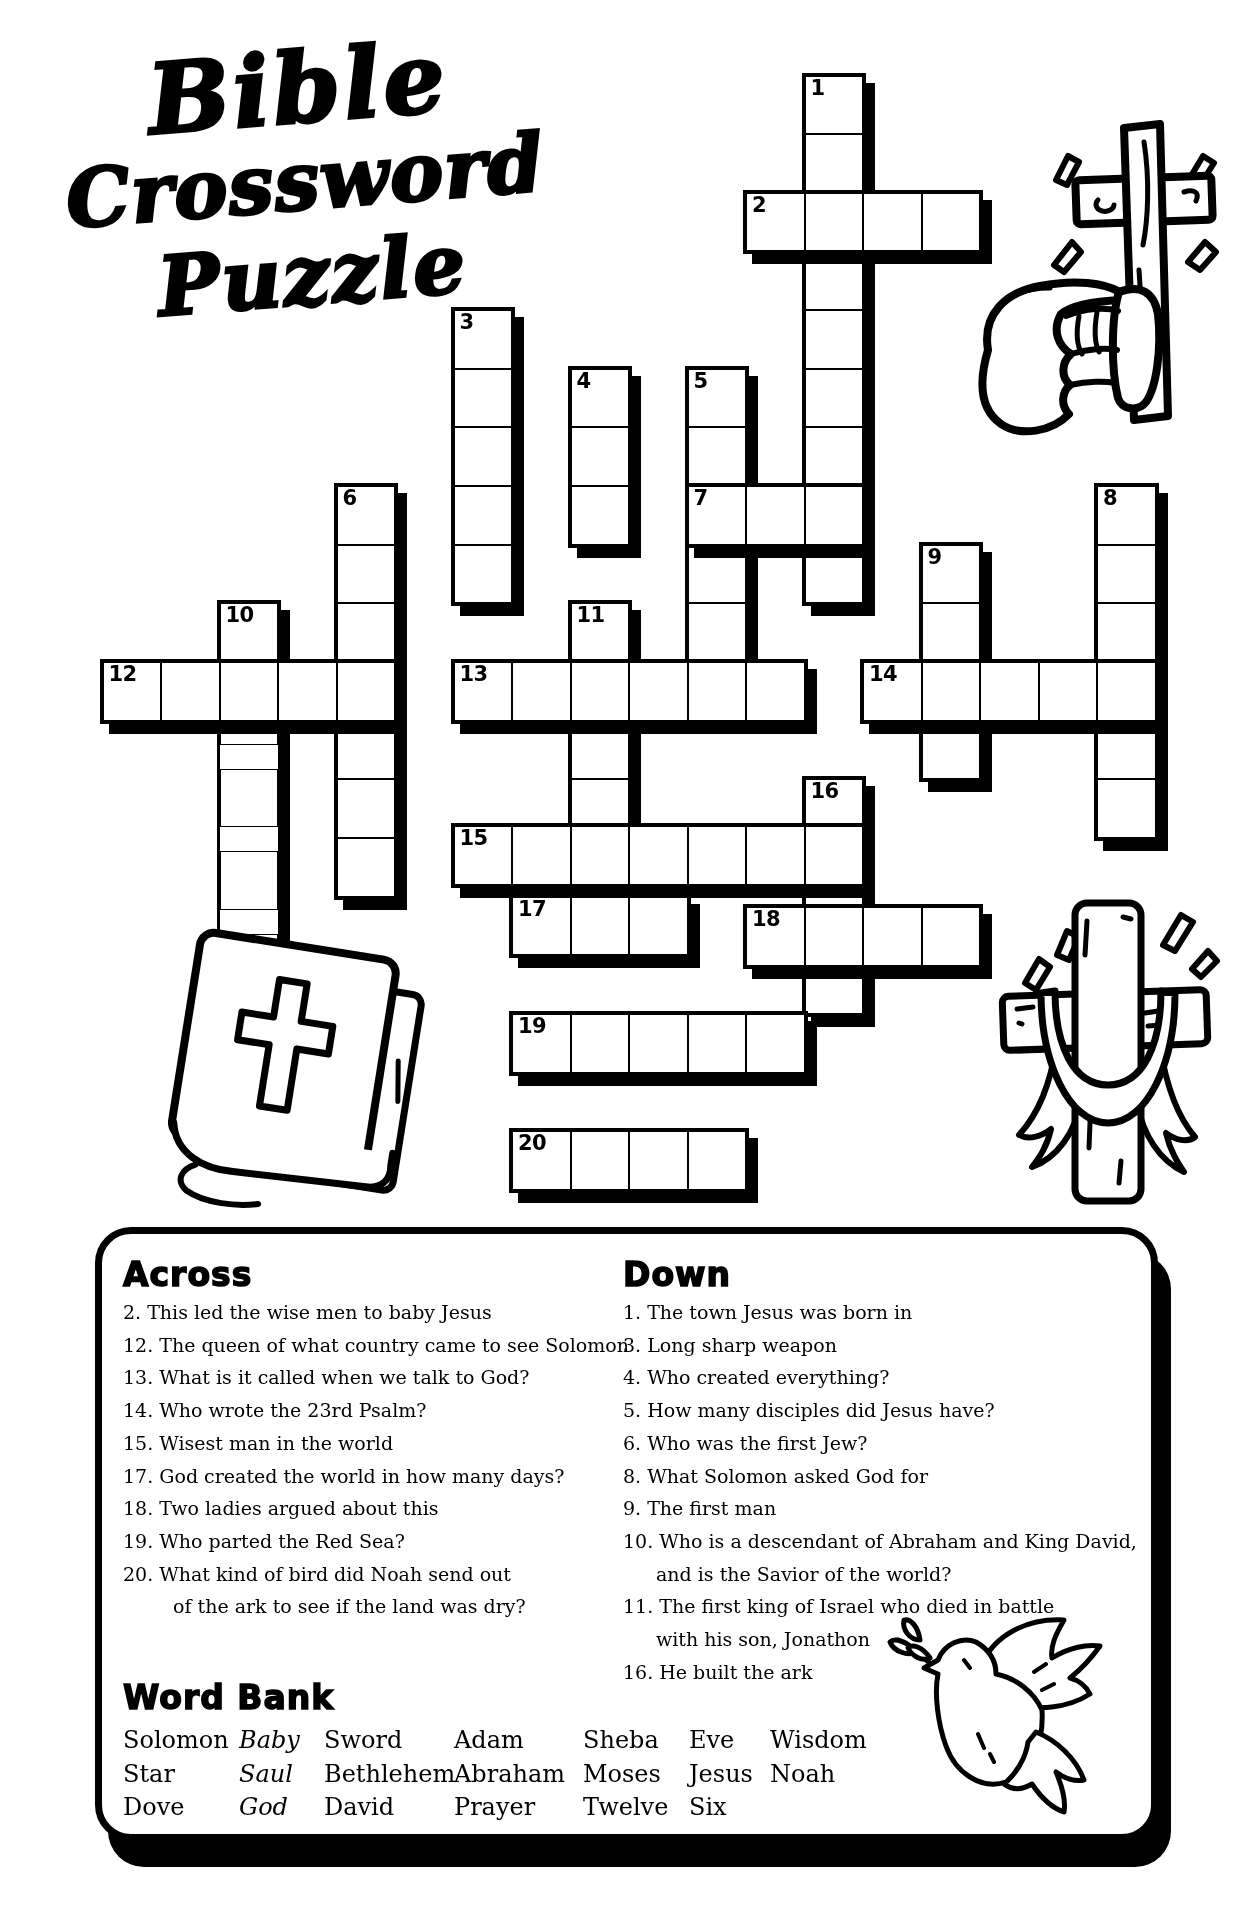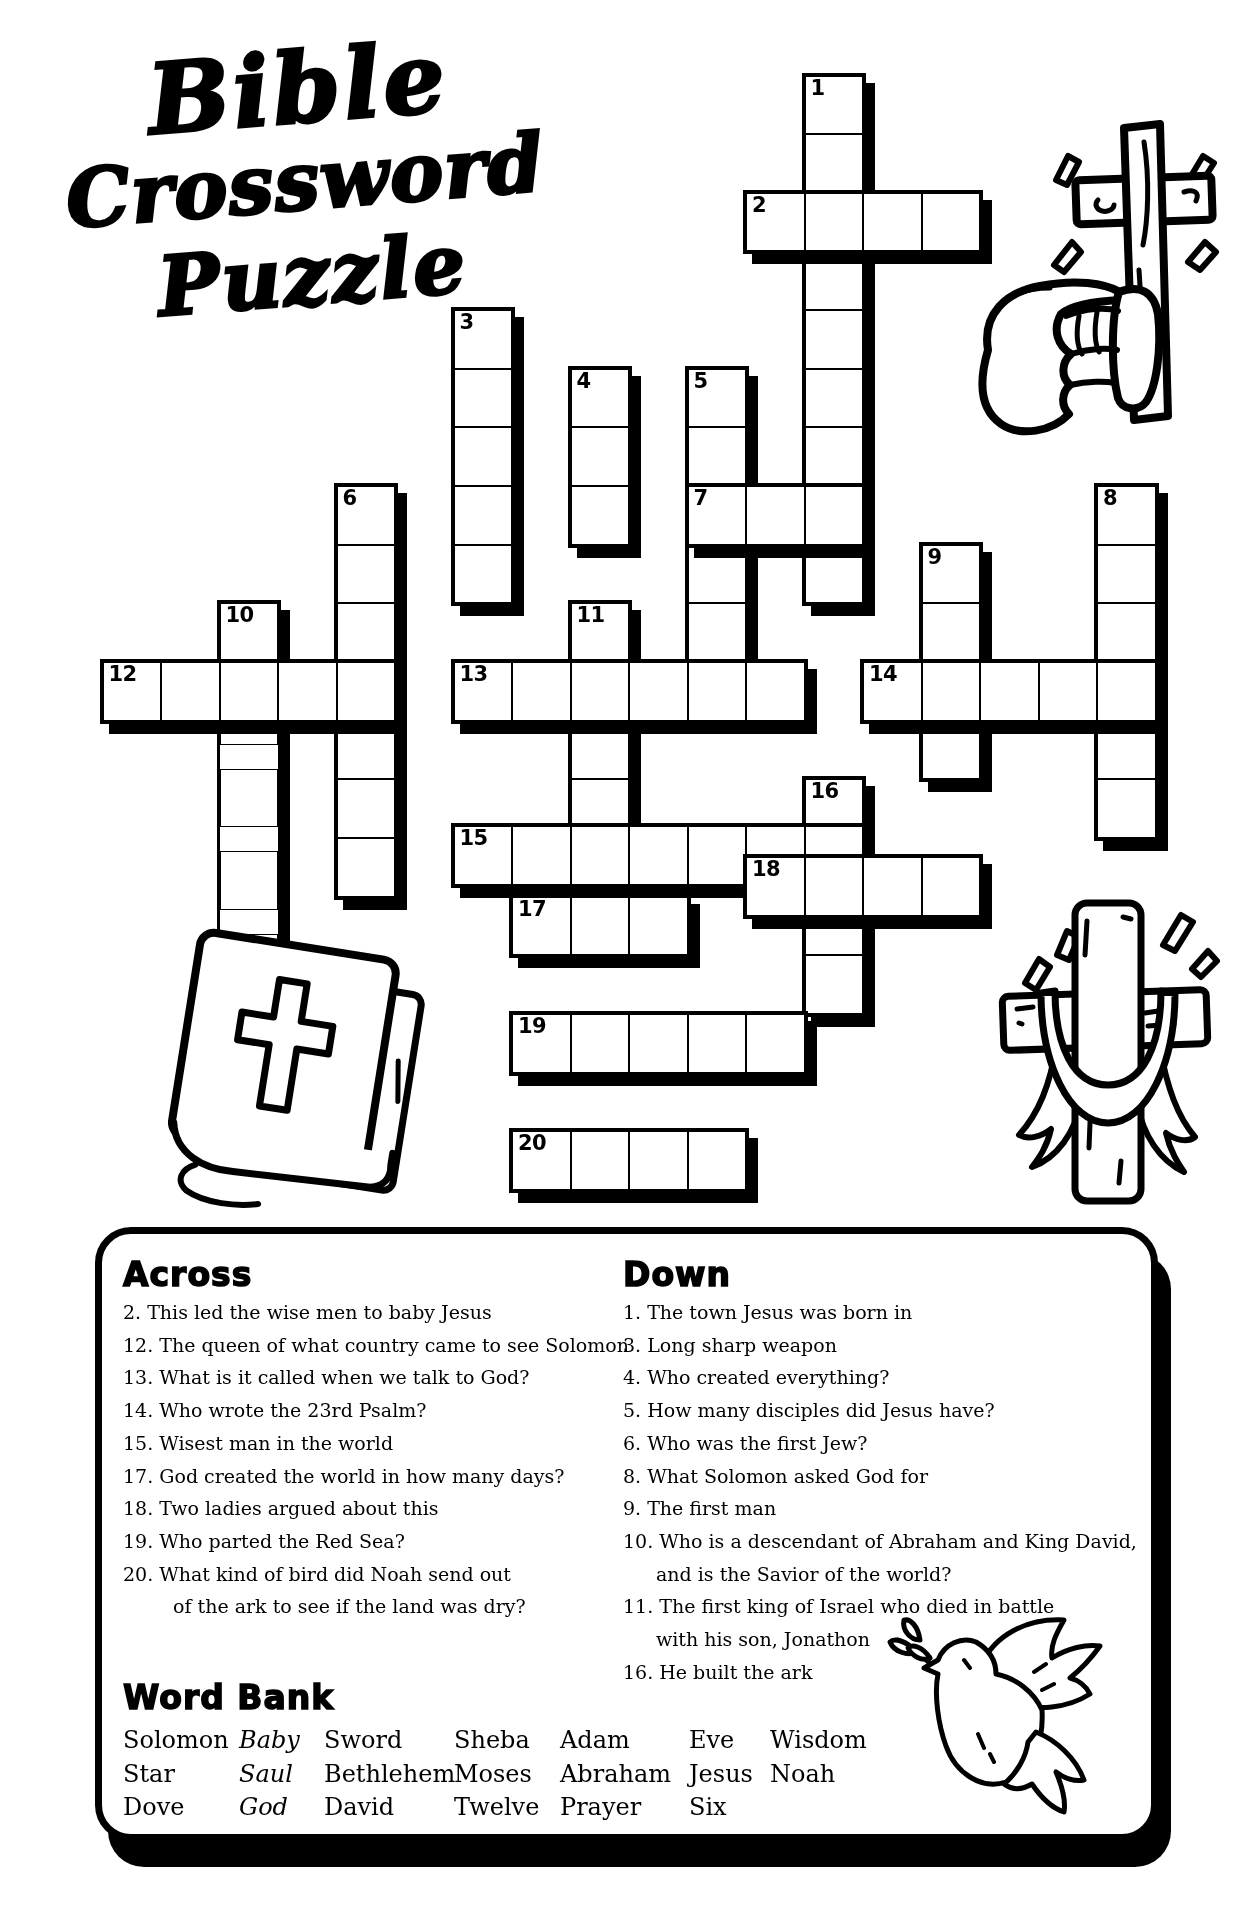--- a/index.html
+++ b/index.html
@@ -189,21 +189,21 @@
         <div class="cell" style="width: 58.5px; height: 58.65px;"></div>
         <div class="cell" style="width: 58.5px; height: 58.65px;"></div>
         <span class="num">15</span>
       </div>
       <div class="word across" style="left: 509px; top: 893.6px;">
         <div class="cell" style="width: 58.5px; height: 58.65px;"></div>
         <div class="cell" style="width: 58.5px; height: 58.65px;"></div>
         <div class="cell" style="width: 58.5px; height: 58.65px;"></div>
         <span class="num">17</span>
       </div>
-      <div class="word across" style="left: 743px; top: 854px;">
+      <div class="word across" style="left: 743px; top: 904px;">
         <div class="cell" style="width: 58.5px; height: 58.65px;"></div>
         <div class="cell" style="width: 58.5px; height: 58.65px;"></div>
         <div class="cell" style="width: 58.5px; height: 58.65px;"></div>
         <div class="cell" style="width: 58.5px; height: 58.65px;"></div>
         <span class="num">18</span>
       </div>
       <div class="word across" style="left: 509px; top: 1010.9px;">
         <div class="cell" style="width: 58.5px; height: 58.65px;"></div>
         <div class="cell" style="width: 58.5px; height: 58.65px;"></div>
         <div class="cell" style="width: 58.5px; height: 58.65px;"></div>
@@ -354,29 +354,29 @@
         <div class="wb-col" style="width: 85px; font-style: italic;">
           <div>Baby</div>
           <div>Saul</div>
           <div>God</div>
         </div>
         <div class="wb-col" style="width: 130px;">
           <div>Sword</div>
           <div>Bethlehem</div>
           <div>David</div>
         </div>
+        <div class="wb-col" style="width: 129px;">
+          <div>Adam</div>
+          <div>Abraham</div>
+          <div>Prayer</div>
+        </div>
         <div class="wb-col" style="width: 106px;">
           <div>Sheba</div>
           <div>Moses</div>
           <div>Twelve</div>
-        </div>
-        <div class="wb-col" style="width: 129px;">
-          <div>Adam</div>
-          <div>Abraham</div>
-          <div>Prayer</div>
         </div>
         <div class="wb-col" style="width: 81px;">
           <div>Eve</div>
           <div>Jesus</div>
           <div>Six</div>
         </div>
         <div class="wb-col" style="width: 90px;">
           <div>Wisdom</div>
           <div>Noah</div>
         </div>

